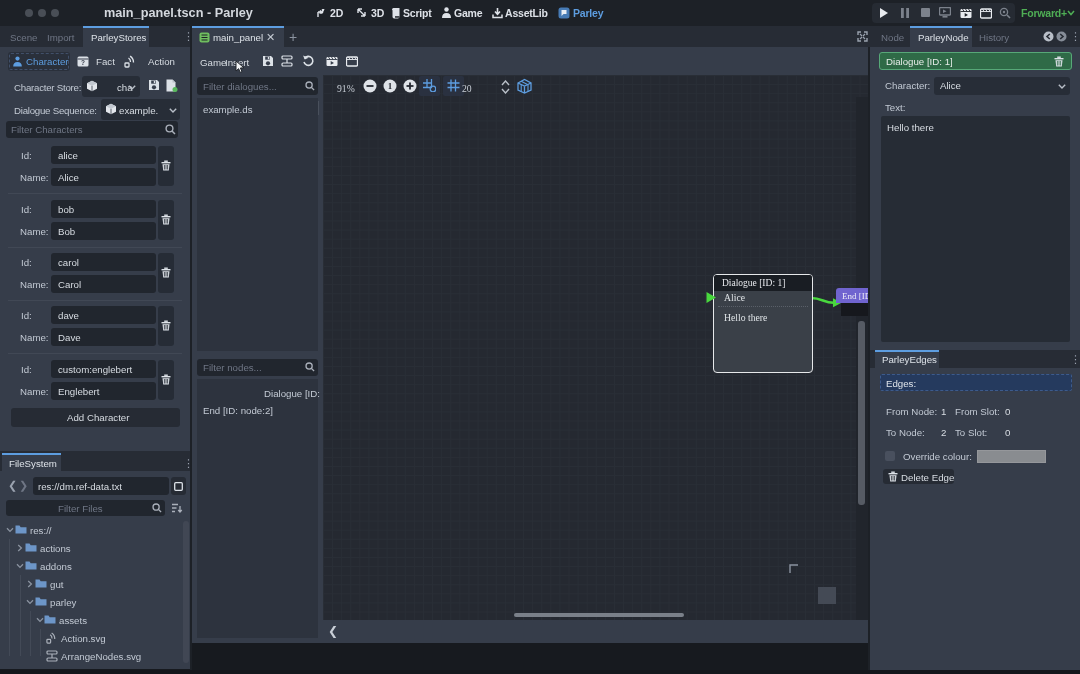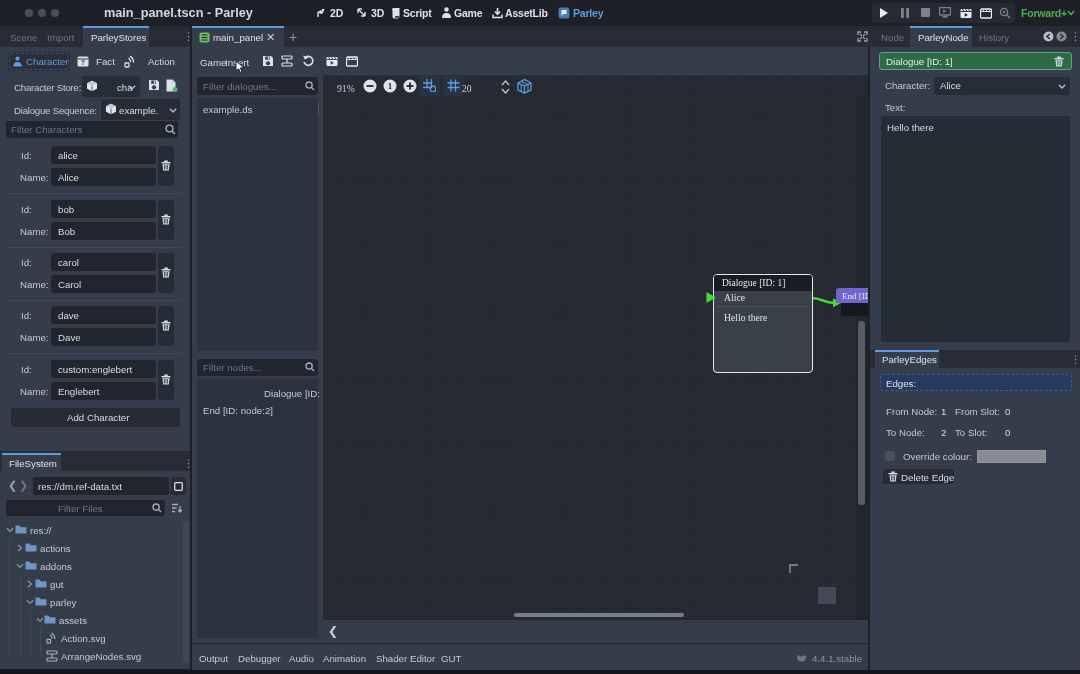--- a/index.html
+++ b/index.html
@@ -488,32 +488,20 @@
           <path d="M1 9 V1 H9" fill="none" stroke="#8b93a0" stroke-width="1.4"></path>
         </svg>
 
       <div class="abs" style="left:495px;top:512px;width:18px;height:17px;background:#444a55;"></div>
 
       <div class="abs" style="left:191px;top:538px;width:170px;height:4px;background:#7a8089;border-radius:2px;"></div>
     </div>
 
     <div class="t" style="left:136px;top:578px;color:#c9cfd7;font-size:12px;">❮</div>
 
-    <div class="abs" style="left:0;top:596px;width:676px;height:27px;border-top:1px solid #20242b;background:#363d4a;">
-      <div class="t c1" style="left:7px;top:10px;">Output</div>
-      <div class="t c1" style="left:46px;top:10px;">Debugger</div>
-      <div class="t c1" style="left:97px;top:10px;">Audio</div>
-      <div class="t c1" style="left:131px;top:10px;">Animation</div>
-      <div class="t c1" style="left:184px;top:10px;">Shader Editor</div>
-      <div class="t c1" style="left:249px;top:10px;">GUT</div>
-      <svg style="left:604px;top:9px;" width="11" height="11" viewBox="0 0 11 11">
-          <path d="M1 4 Q1 1.5 3 2.5 L4 3.5 Q5.5 3 7 3.5 L8 2.5 Q10 1.5 10 4 L9.5 6 Q9.5 8.5 5.5 8.5 Q1.5 8.5 1.5 6Z" fill="#6f7685"></path>
-        </svg>
-      <div class="t" style="left:620px;top:10px;color:#8b93a0;">4.4.1.stable</div>
-    </div>
   </div>
 
   <div class="abs panel" id="rightdock" style="left:870px;top:47px;width:210px;height:623px;">
 
     <div class="abs" style="left:9px;top:5px;width:193px;height:18px;background:#2f6a47;border:1px solid #57a878;border-radius:3px;"></div>
     <div class="t" style="left:16px;top:10px;color:#e6ece8;">Dialogue [ID: 1]</div>
     <svg style="left:184px;top:9px;" width="10" height="11" viewBox="0 0 10 11">
         <rect x="0.5" y="2" width="9" height="1.4" fill="#dce1e7"></rect>
         <rect x="3.2" y="0.5" width="3.6" height="1.4" fill="#dce1e7"></rect>
         <path d="M1.5 4.2 h7 l-0.7 6.3 h-5.6z" fill="#dce1e7"></path>

